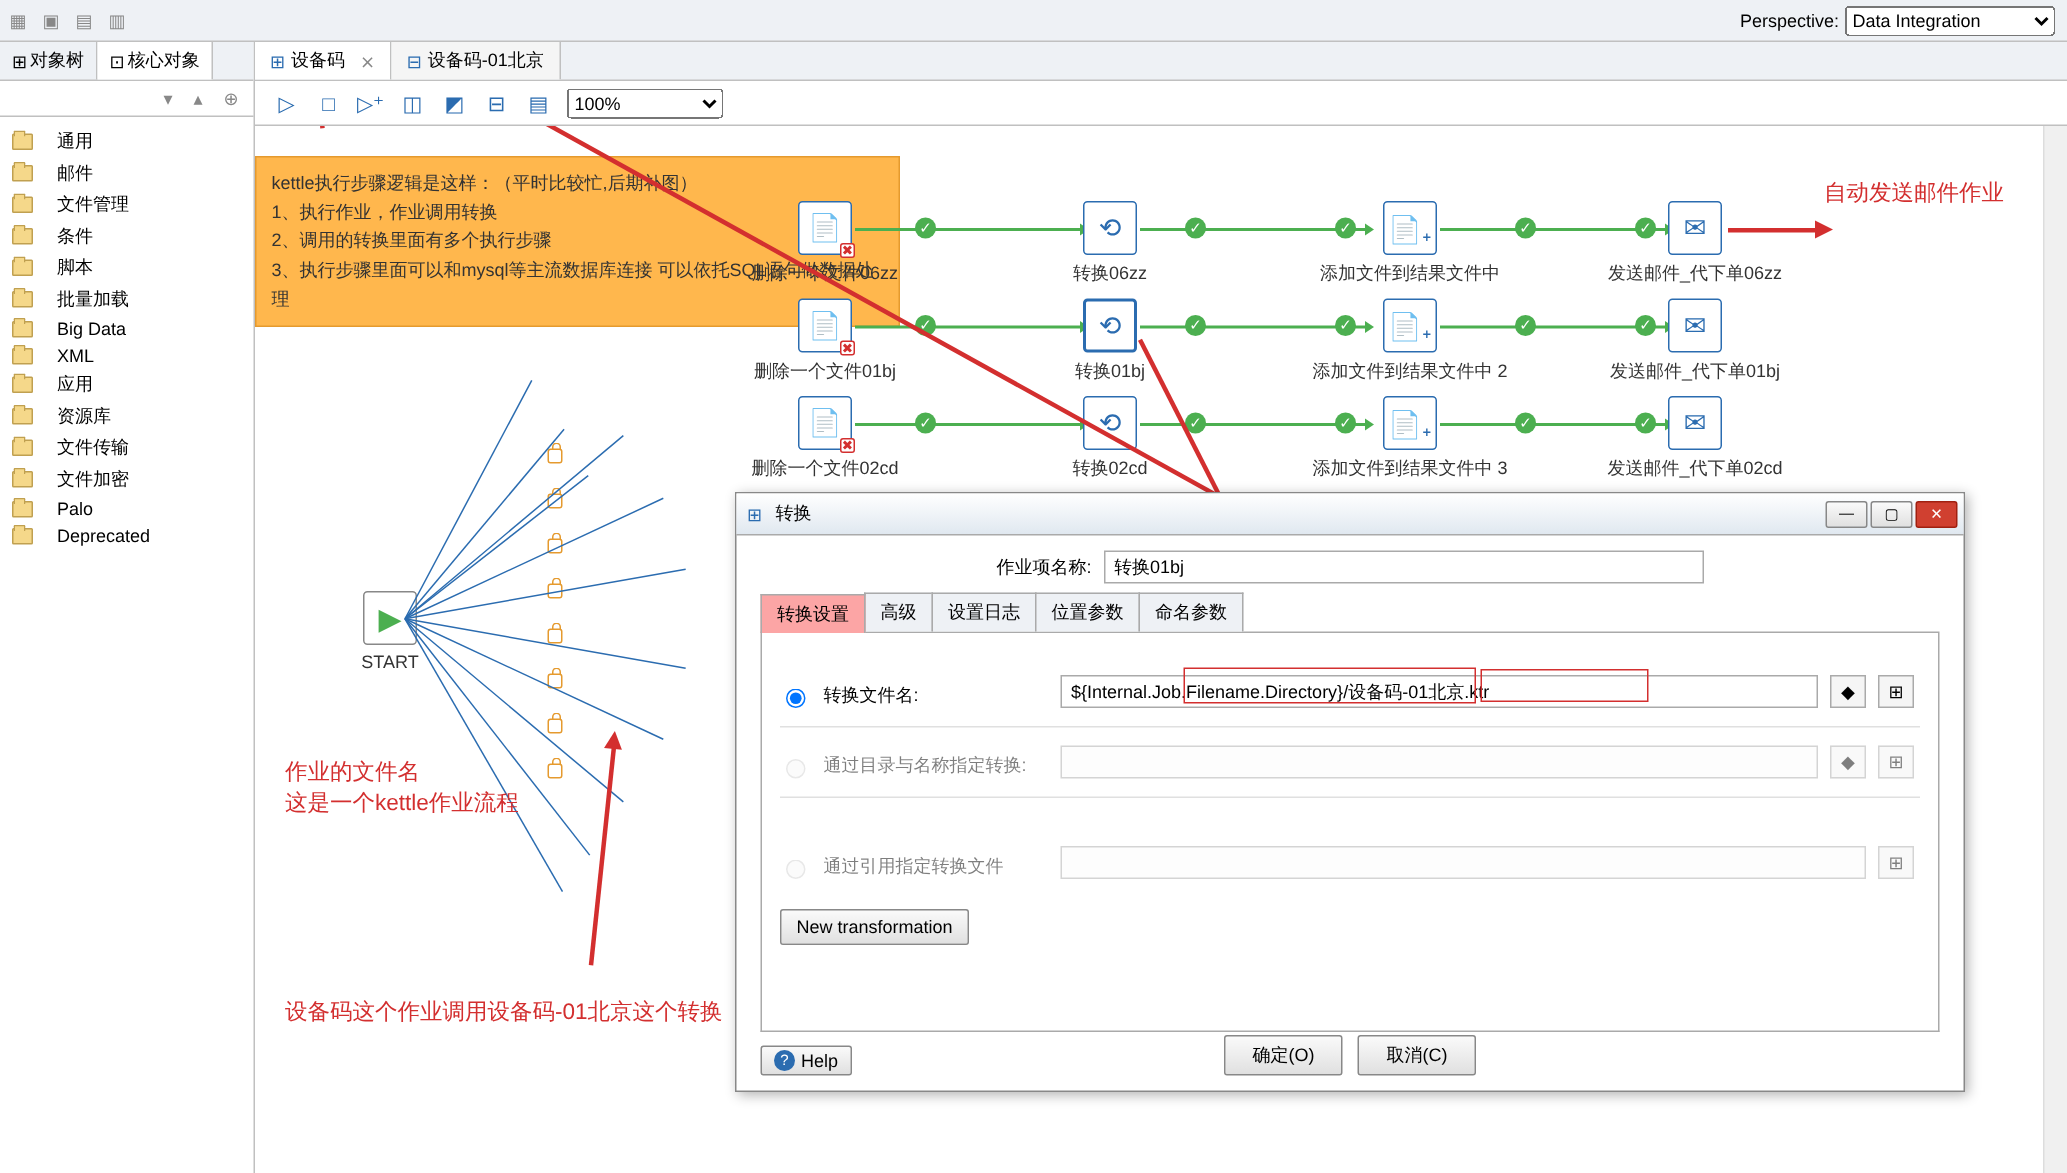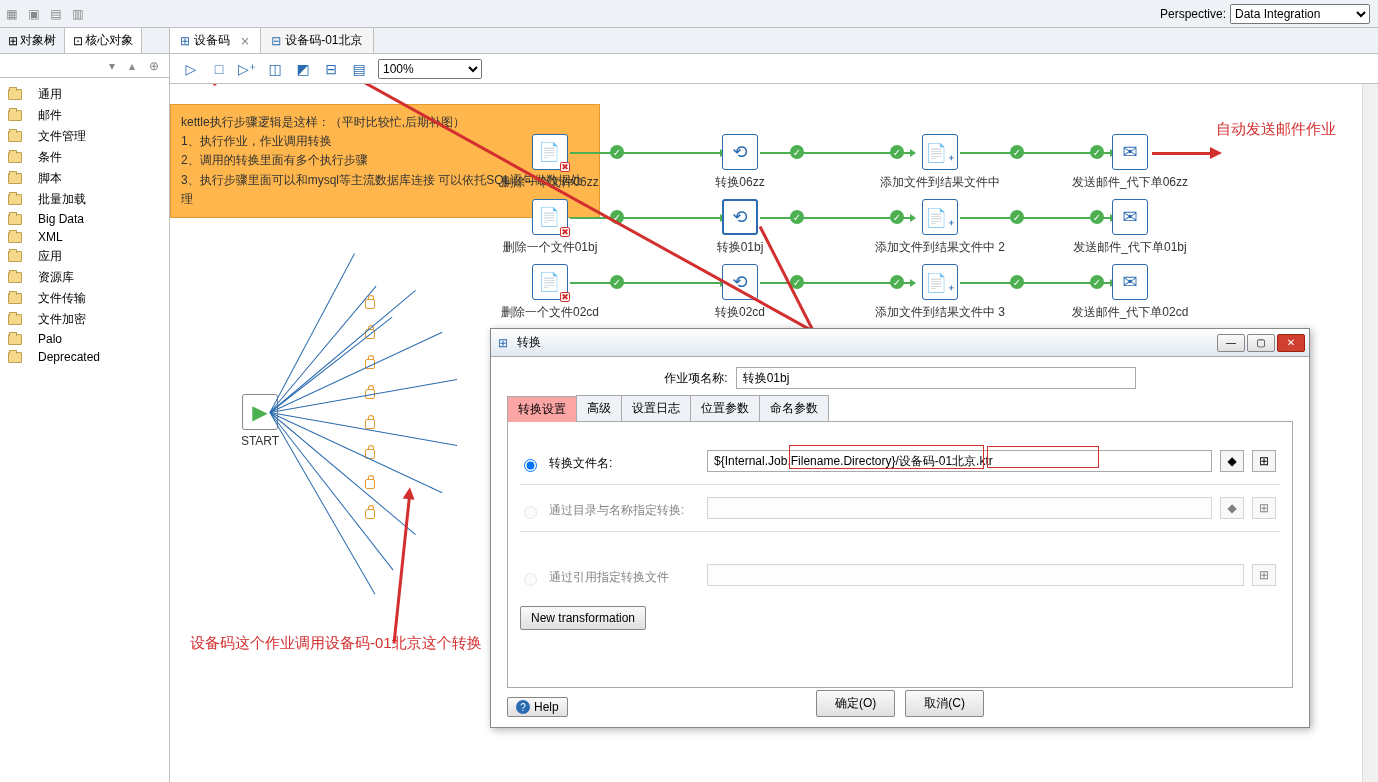--- a/index.html
+++ b/index.html
@@ -325,28 +325,30 @@
       <div class="check-mark" style="left:840px;top:191px">✓</div>
       <div class="check-mark" style="left:920px;top:191px">✓</div>
       <div class="node" style="left:900px; top:180px;">
         <div class="node-icon">
             <span>✉</span>
           </div>
         <div class="node-label">发送邮件_代下单02cd</div>
       </div>
 
       <div class="red-arrow" style="left:45px; top:0px; width:100px; transform:rotate(265deg)"></div>
+      <div class="annotation" style="left:20px; top:420px; white-space:pre">作业的文件名
+这是一个kettle作业流程</div>
 
       <div class="red-arrow" style="left:982px; top:68px; width:60px; transform:rotate(0deg)"></div>
       <div class="annotation" style="left:1046px; top:34px; white-space:pre">自动发送邮件作业</div>
 
       <div class="red-arrow" style="left:160px; top:-22px; width:700px; transform:rotate(29deg)"></div>
       <div class="red-arrow" style="left:590px; top:141px; width:310px; transform:rotate(63deg)"></div>
       <div class="red-arrow" style="left:224px; top:558px; width:147px; transform:rotate(-84deg)"></div>
-      <div class="annotation" style="left:20px; top:548px;">设备码这个作业调用设备码-01北京这个转换</div>
+      <div class="annotation" style="left:20px; top:580px;">设备码这个作业调用设备码-01北京这个转换</div>
     </div>
     <div class="scroll-v"></div>
   </div>
 </div>
 
 <div class="dialog">
   <div class="dialog-title">
     <span class="dialog-title-icon">⊞</span>
     <span>转换</span>
     <div class="win-btns">

